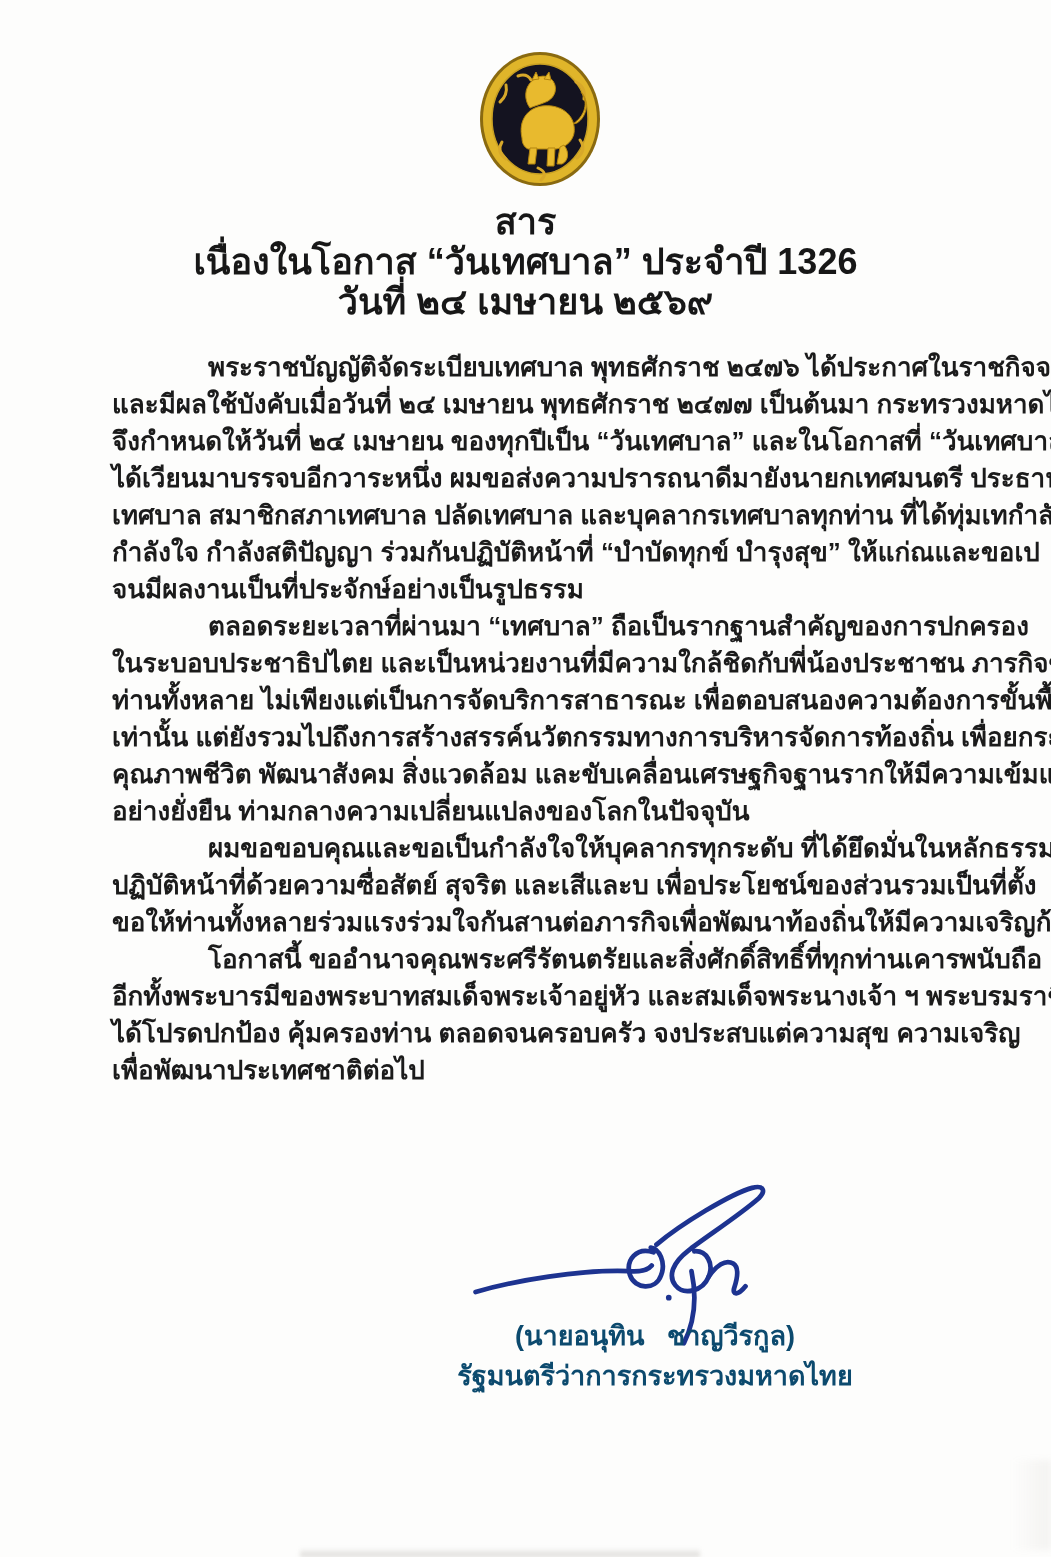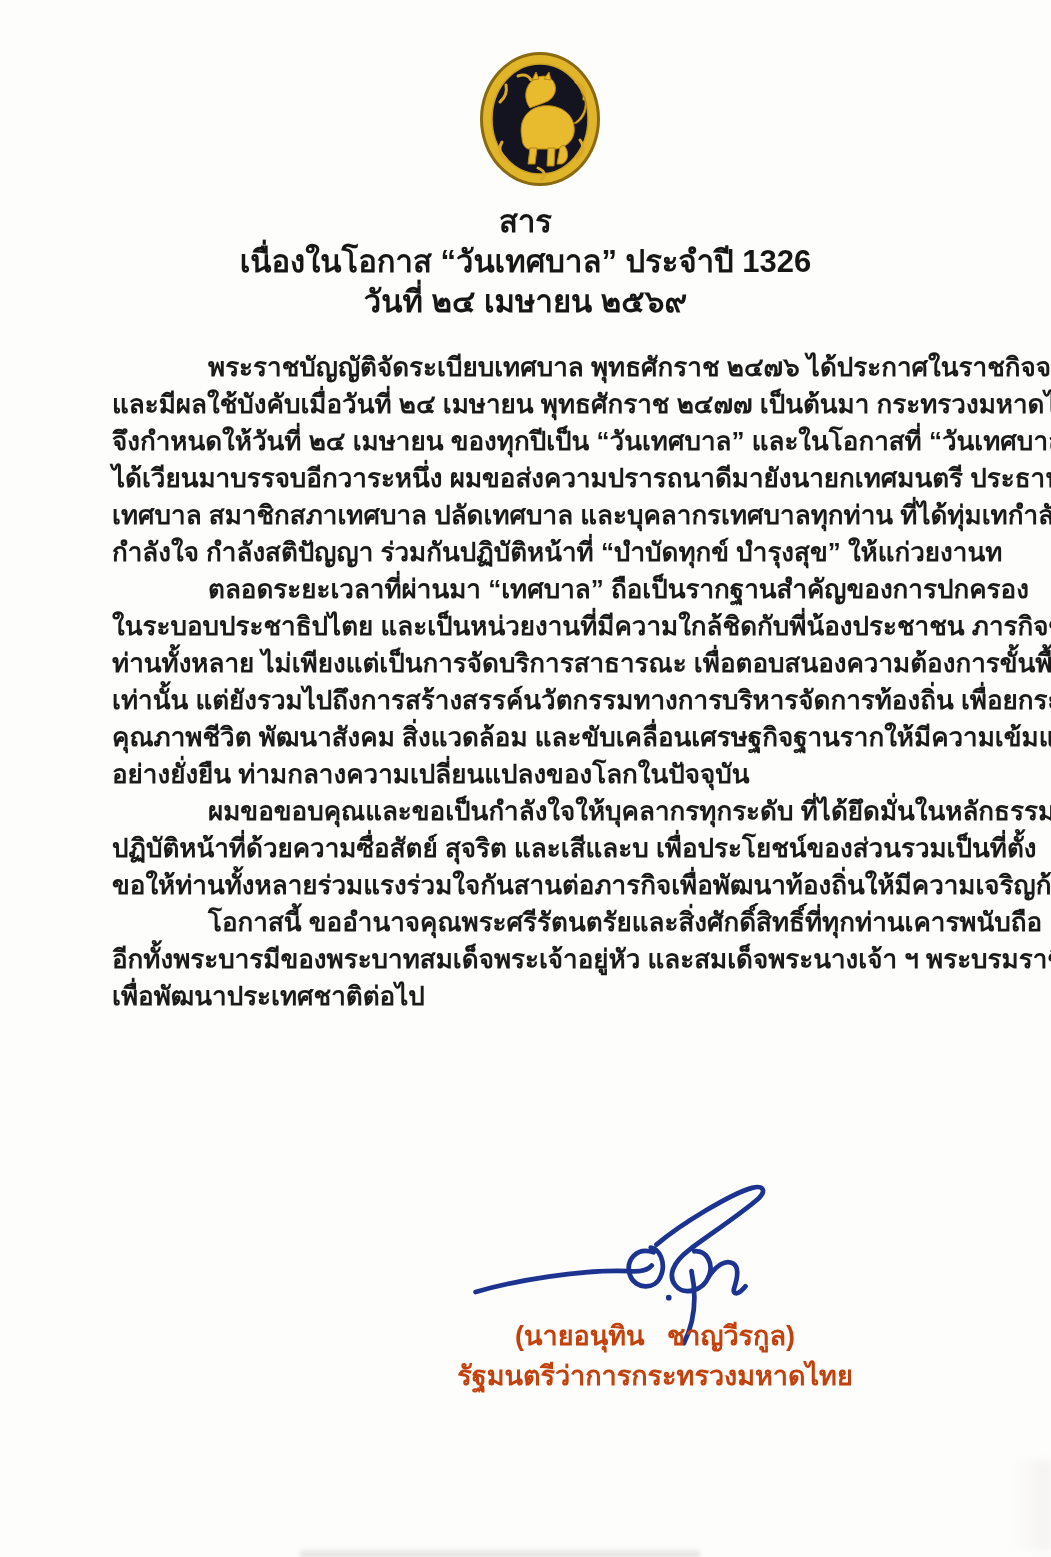--- a/index.html
+++ b/index.html
@@ -13,21 +13,21 @@
     color:#1c1c1c;
   }
   .seal {
     position:absolute; left:478px; top:50px; width:124px; height:138px;
   }
   .header {
     position:absolute; left:0; top:202px; width:100%;
     text-align:center;
   }
   .header .h-line {
-    font-size:31px; font-weight:700; line-height:40px; color:#171717;
+    font-size:36px; font-weight:700; line-height:40px; color:#171717;
   }
   .body-text {
     position:absolute; left:112px; top:349px; width:830px;
   }
   .line {
     font-size:26px; font-weight:600; line-height:37px; height:37px;
     color:#1b1b1b;
     text-align:justify; text-align-last:justify;
     white-space:nowrap; overflow:visible;
   }
@@ -35,21 +35,21 @@
   .line.last  { text-align-last:left; }
   .signature-svg {
     position:absolute; left:468px; top:1178px; width:322px; height:175px;
     pointer-events:none;
   }
   .sign-block {
     position:absolute; left:445px; top:1316px; width:420px;
     text-align:center;
   }
   .sign-block .s-line {
-    font-size:27px; font-weight:700; line-height:40px; color:#c2410c;
+    font-size:27px; font-weight:700; line-height:40px; color:#0c4a6e;
     white-space:pre-wrap;
   }
   .bottom-smudge {
     position:absolute; left:300px; bottom:0; width:400px; height:9px;
     background:linear-gradient(to top, rgba(125,118,110,0.28), rgba(125,118,110,0));
     filter:blur(2px);
   }
   .side-smudge {
     position:absolute; right:0; top:1460px; width:40px; height:90px;
     background:linear-gradient(to left, rgba(160,150,140,0.10), rgba(160,150,140,0));
@@ -96,35 +96,37 @@
     <div class="h-line">วันที่ ๒๔ เมษายน ๒๕๖๙</div>
   </div>
 
   <div class="body-text">
 
     <div class="line first">พระราชบัญญัติจัดระเบียบเทศบาล พุทธศักราช ๒๔๗๖ ได้ประกาศในราชกิจจานุเบกษา</div>
     <div class="line">และมีผลใช้บังคับเมื่อวันที่ ๒๔ เมษายน พุทธศักราช ๒๔๗๗ เป็นต้นมา กระทรวงมหาดไทย</div>
     <div class="line">จึงกำหนดให้วันที่ ๒๔ เมษายน ของทุกปีเป็น “วันเทศบาล” และในโอกาสที่ “วันเทศบาล”</div>
     <div class="line">ได้เวียนมาบรรจบอีกวาระหนึ่ง ผมขอส่งความปรารถนาดีมายังนายกเทศมนตรี ประธานสภา</div>
     <div class="line">เทศบาล สมาชิกสภาเทศบาล ปลัดเทศบาล และบุคลากรเทศบาลทุกท่าน ที่ได้ทุ่มเทกำลังกาย</div>
-    <div class="line">กำลังใจ กำลังสติปัญญา ร่วมกันปฏิบัติหน้าที่ “บำบัดทุกข์ บำรุงสุข” ให้แก่วยงานท</div>
+    <div class="line">กำลังใจ กำลังสติปัญญา ร่วมกันปฏิบัติหน้าที่ “บำบัดทุกข์ บำรุงสุข” ให้แก่ณและขอเป</div>
+    <div class="line last">จนมีผลงานเป็นที่ประจักษ์อย่างเป็นรูปธรรม</div>
 
     <div class="line first">ตลอดระยะเวลาที่ผ่านมา “เทศบาล” ถือเป็นรากฐานสำคัญของการปกครอง</div>
     <div class="line">ในระบอบประชาธิปไตย และเป็นหน่วยงานที่มีความใกล้ชิดกับพี่น้องประชาชน ภารกิจของ</div>
     <div class="line">ท่านทั้งหลาย ไม่เพียงแต่เป็นการจัดบริการสาธารณะ เพื่อตอบสนองความต้องการขั้นพื้นฐาน</div>
     <div class="line">เท่านั้น แต่ยังรวมไปถึงการสร้างสรรค์นวัตกรรมทางการบริหารจัดการท้องถิ่น เพื่อยกระดับ</div>
     <div class="line">คุณภาพชีวิต พัฒนาสังคม สิ่งแวดล้อม และขับเคลื่อนเศรษฐกิจฐานรากให้มีความเข้มแข็ง</div>
     <div class="line last">อย่างยั่งยืน ท่ามกลางความเปลี่ยนแปลงของโลกในปัจจุบัน</div>
 
     <div class="line first">ผมขอขอบคุณและขอเป็นกำลังใจให้บุคลากรทุกระดับ ที่ได้ยึดมั่นในหลักธรรมาภิบาล</div>
     <div class="line">ปฏิบัติหน้าที่ด้วยความซื่อสัตย์ สุจริต และเสีและบ เพื่อประโยชน์ของส่วนรวมเป็นที่ตั้ง</div>
     <div class="line">ขอให้ท่านทั้งหลายร่วมแรงร่วมใจกันสานต่อภารกิจเพื่อพัฒนาท้องถิ่นให้มีความเจริญก้าวหน้า</div>
 
     <div class="line first">โอกาสนี้ ขออำนาจคุณพระศรีรัตนตรัยและสิ่งศักดิ์สิทธิ์ที่ทุกท่านเคารพนับถือ</div>
     <div class="line">อีกทั้งพระบารมีของพระบาทสมเด็จพระเจ้าอยู่หัว และสมเด็จพระนางเจ้า ฯ พระบรมราชินี</div>
+    <div class="line">ได้โปรดปกป้อง คุ้มครองท่าน ตลอดจนครอบครัว จงประสบแต่ความสุข ความเจริญ</div>
     <div class="line last">เพื่อพัฒนาประเทศชาติต่อไป</div>
   </div>
 
   <div class="signature-svg">
     <svg viewBox="0 0 340 180" width="322" height="175" aria-hidden="true">
       <g fill="none" stroke="#1d3390" stroke-width="5" stroke-linecap="round" stroke-linejoin="round">
         <path d="M8,118 C48,106 120,94 170,96 C183,97 190,95 194,90"></path>
         <path d="M196,76 C178,70 166,84 171,100 C176,115 198,117 204,100 C209,87 202,72 193,71"></path>
         <path d="M199,68 C225,46 278,14 300,8 C312,5 315,11 307,19 C288,36 248,62 233,74 C216,87 211,101 219,111 C228,122 248,117 254,102 C260,88 252,74 239,75"></path>
         <path d="M236,96 C241,120 240,148 228,172"></path>

